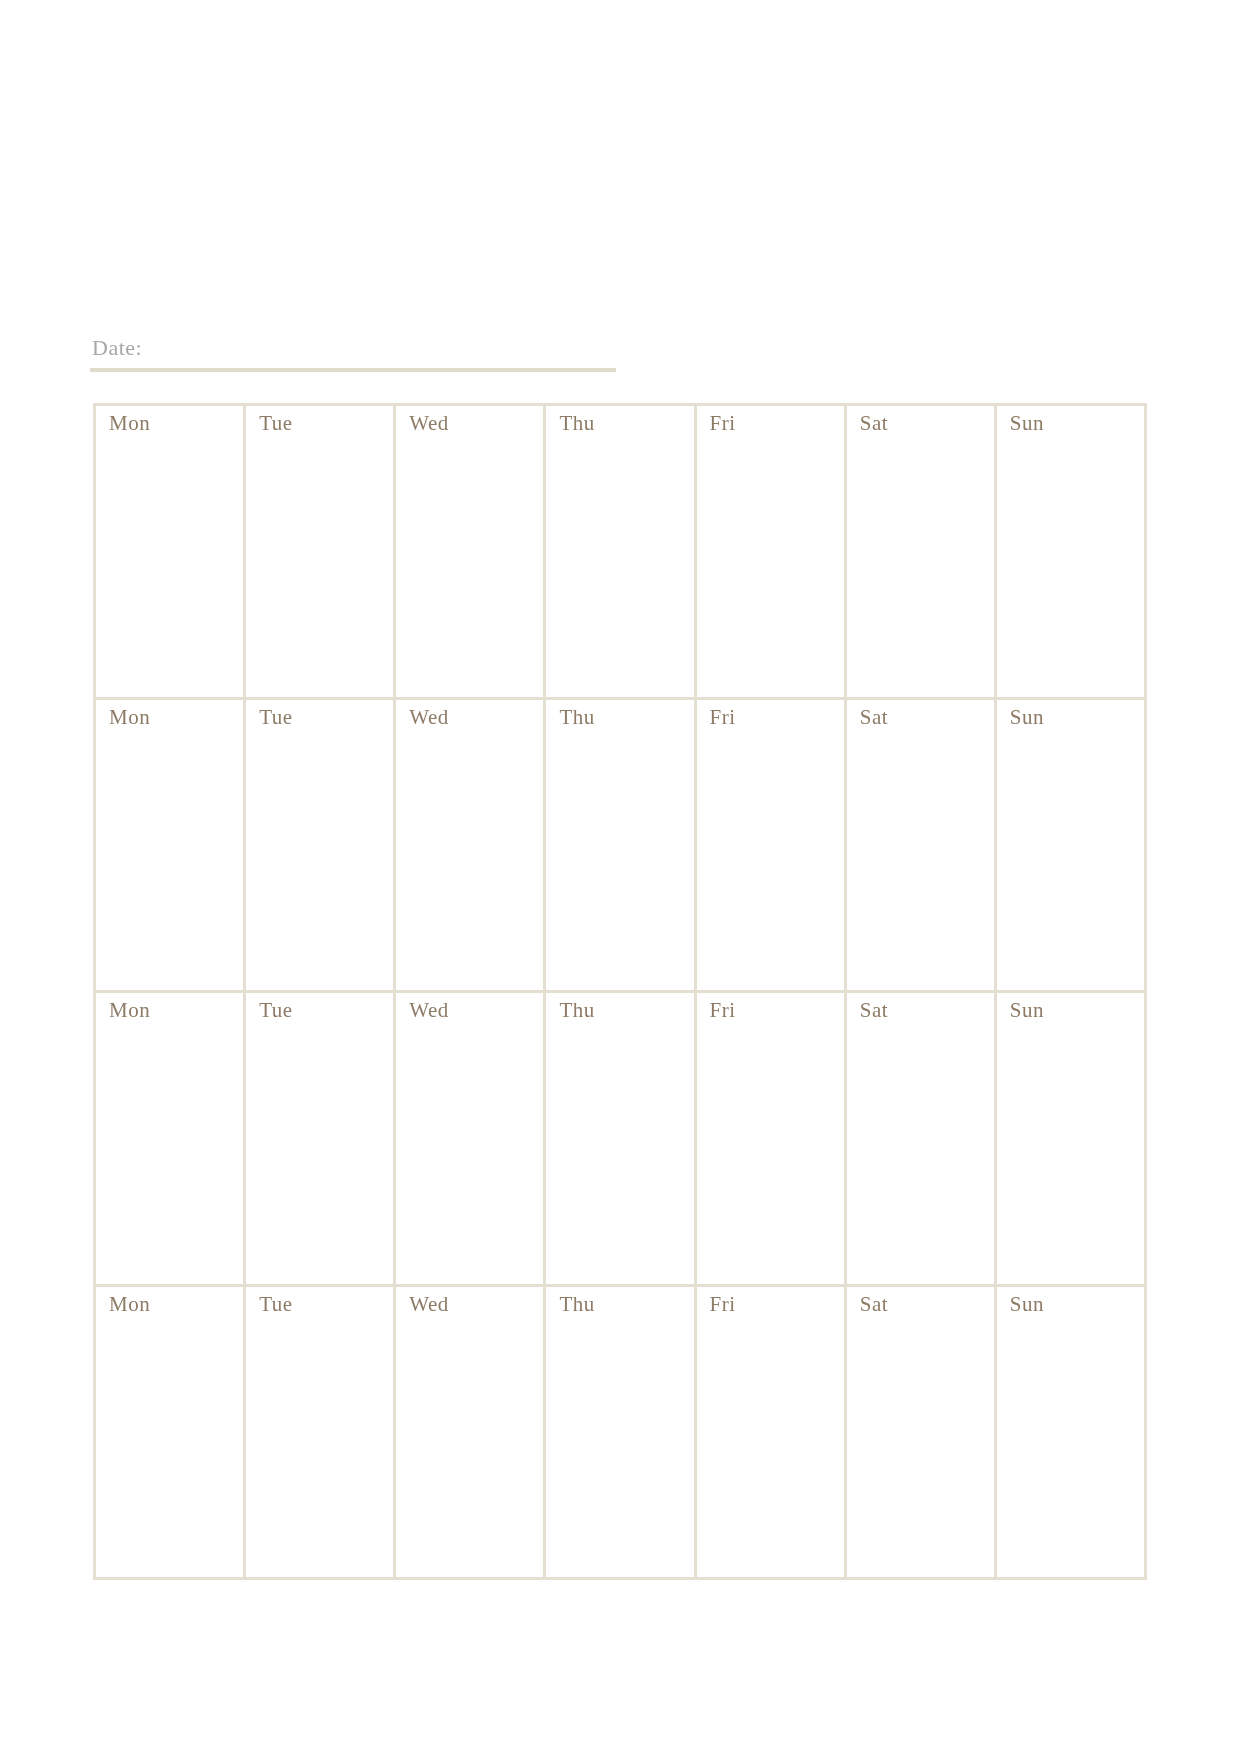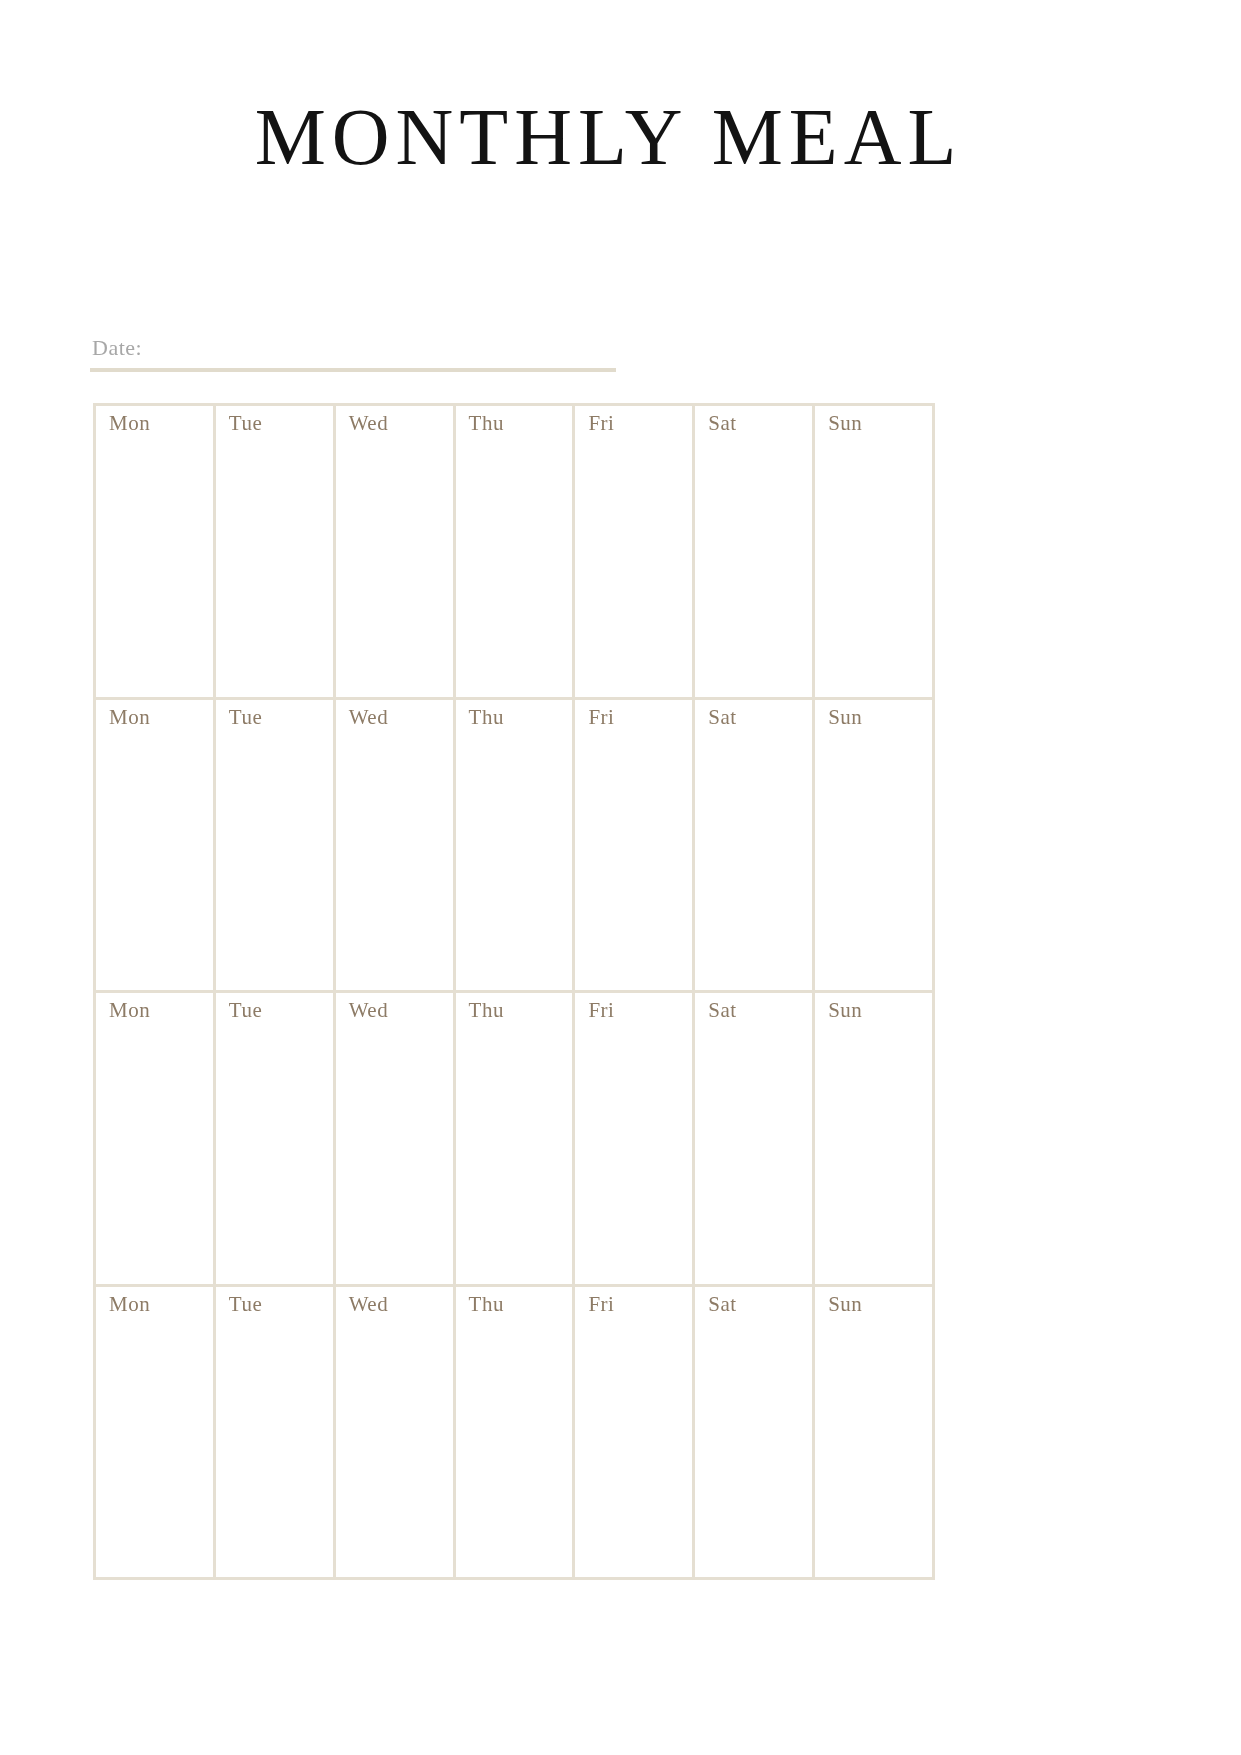--- a/index.html
+++ b/index.html
@@ -55,21 +55,21 @@
     top: 368px;
     width: 526px;
     height: 4px;
     background: var(--date-underline, #e1dbcc);
   }
 
   .grid {
     position: absolute;
     left: 93px;
     top: 403px;
-    width: 842px;
+    width: 1054px;
     height: 1177px;
     border: 3px solid var(--grid-line, #e5dfd2);
     background: var(--grid-line, #e5dfd2);
     display: grid;
     grid-template-columns: repeat(7, 1fr);
     grid-template-rows: repeat(4, 1fr);
     gap: 3px;
   }
 
   .cell {
@@ -84,21 +84,20 @@
     line-height: 24px;
     letter-spacing: 0.5px;
     color: var(--day-label, #8d7b66);
   }
 </style>
 </head>
 <body>
 
 <div class="page">
 
-  <h1 class="title">MONTHLY MEAL</h1>
 
   <span class="date-label">Date:</span>
   <span class="date-value"></span>
   <div class="date-line"></div>
 
   <div class="grid">
 
     <div class="cell">
       <span class="day-label">Mon</span>
     </div>

